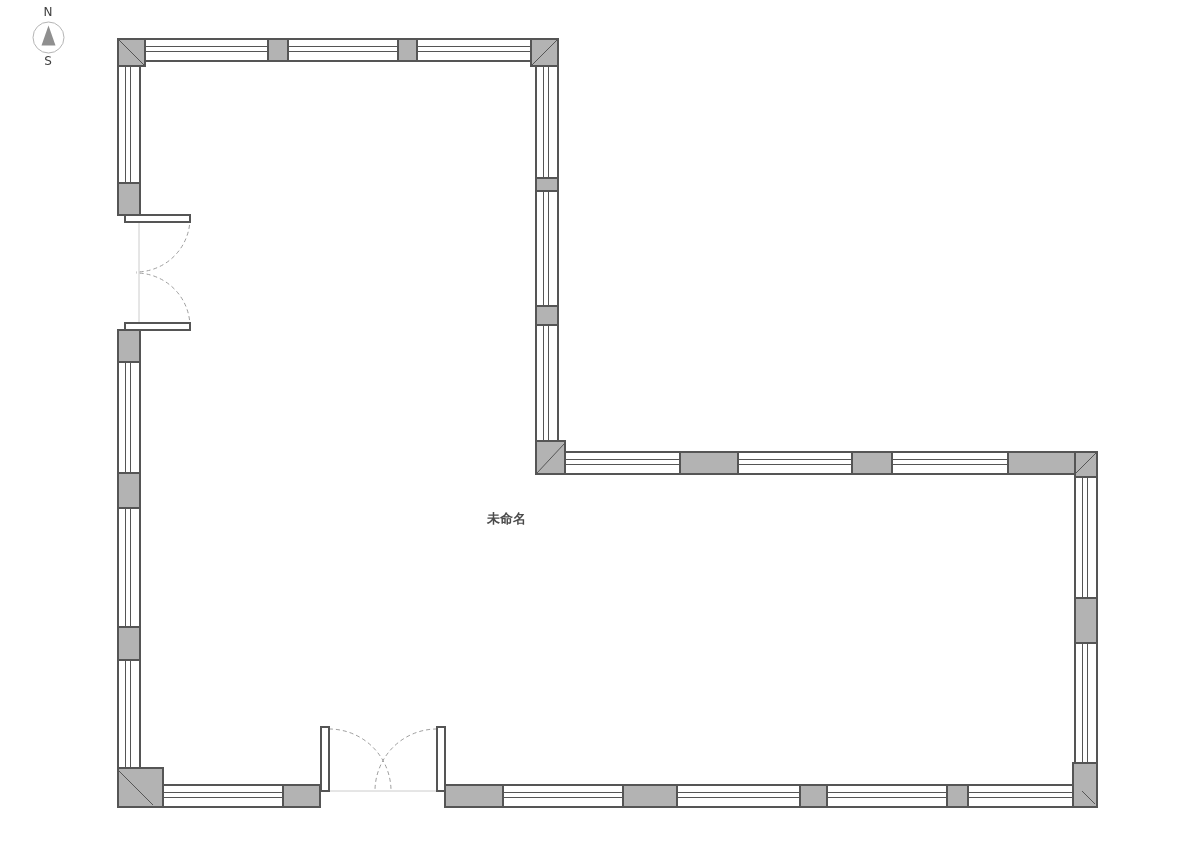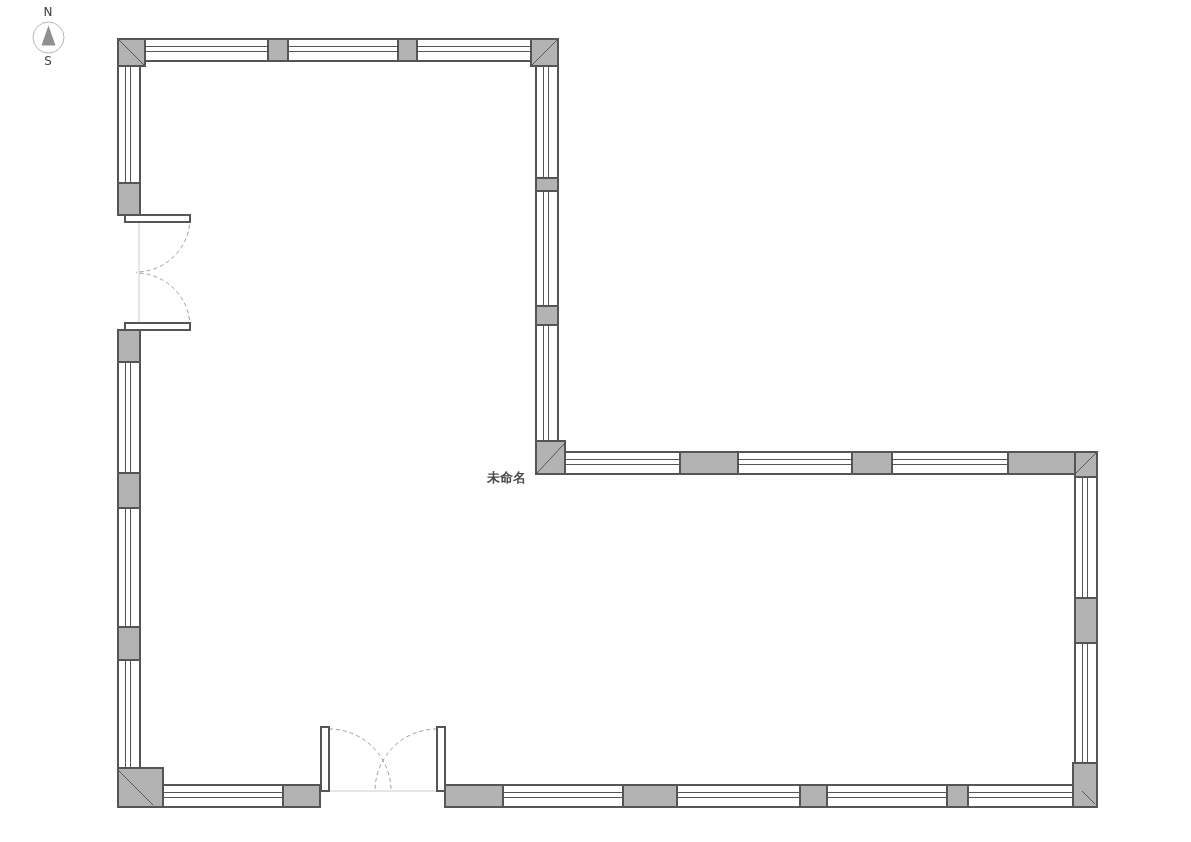--- a/index.html
+++ b/index.html
@@ -144,15 +144,15 @@
 
   <div class="compass">
     <div>N</div>
     <svg class="compass-rose" viewBox="0 0 33 33">
       <circle class="compass-circle" cx="16.5" cy="16.5" r="15.5"></circle>
       <polygon class="compass-needle" points="16.5,4.5 9.5,24.5 23.5,24.5"></polygon>
     </svg>
     <div>S</div>
   </div>
 
-  <div class="room-label" style="left: 487px; top: 469px;">未命名</div>
+  <div class="room-label" style="left: 487px; top: 510px;">未命名</div>
 
 </div>
 
 </body></html>

